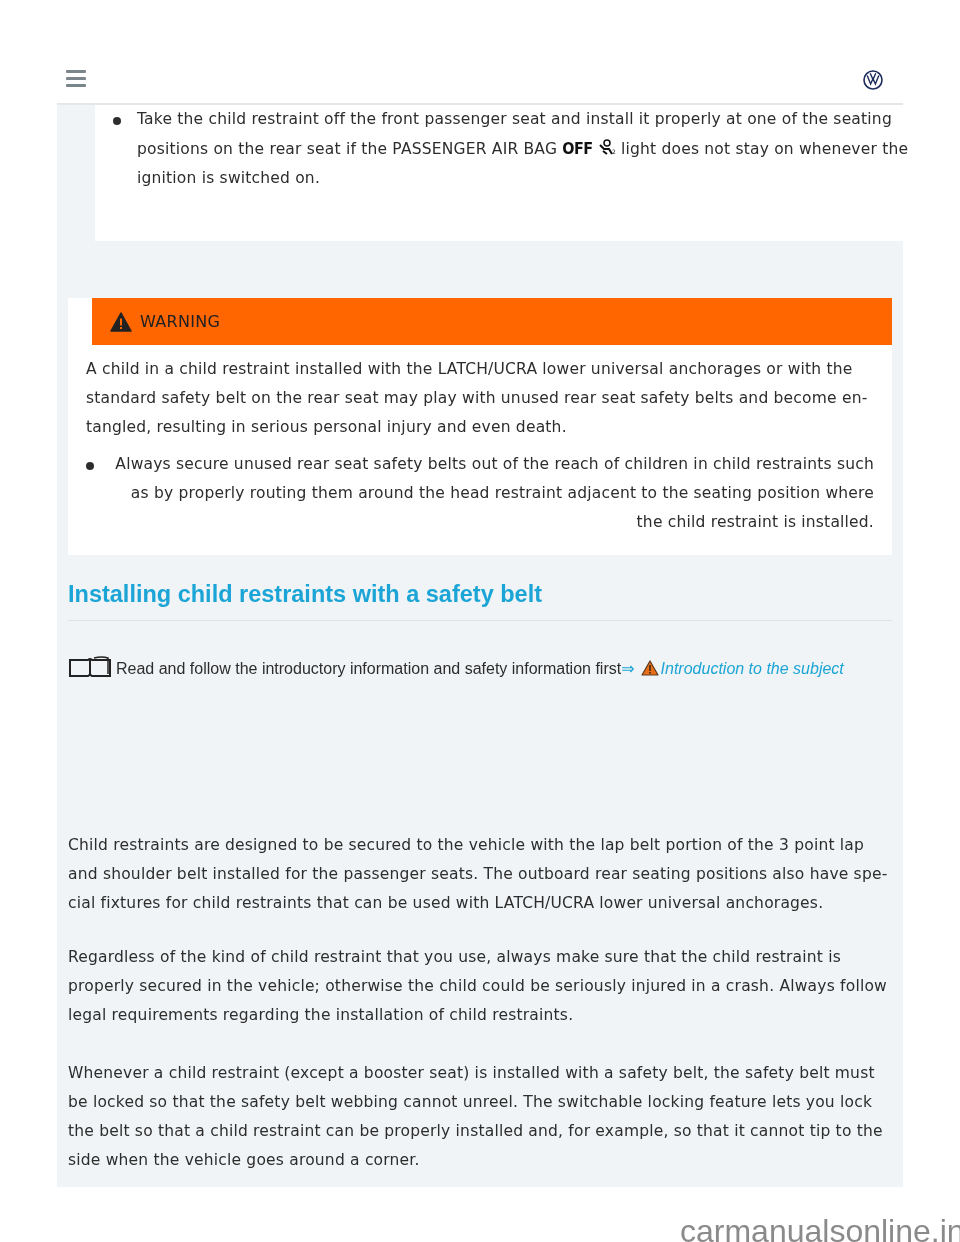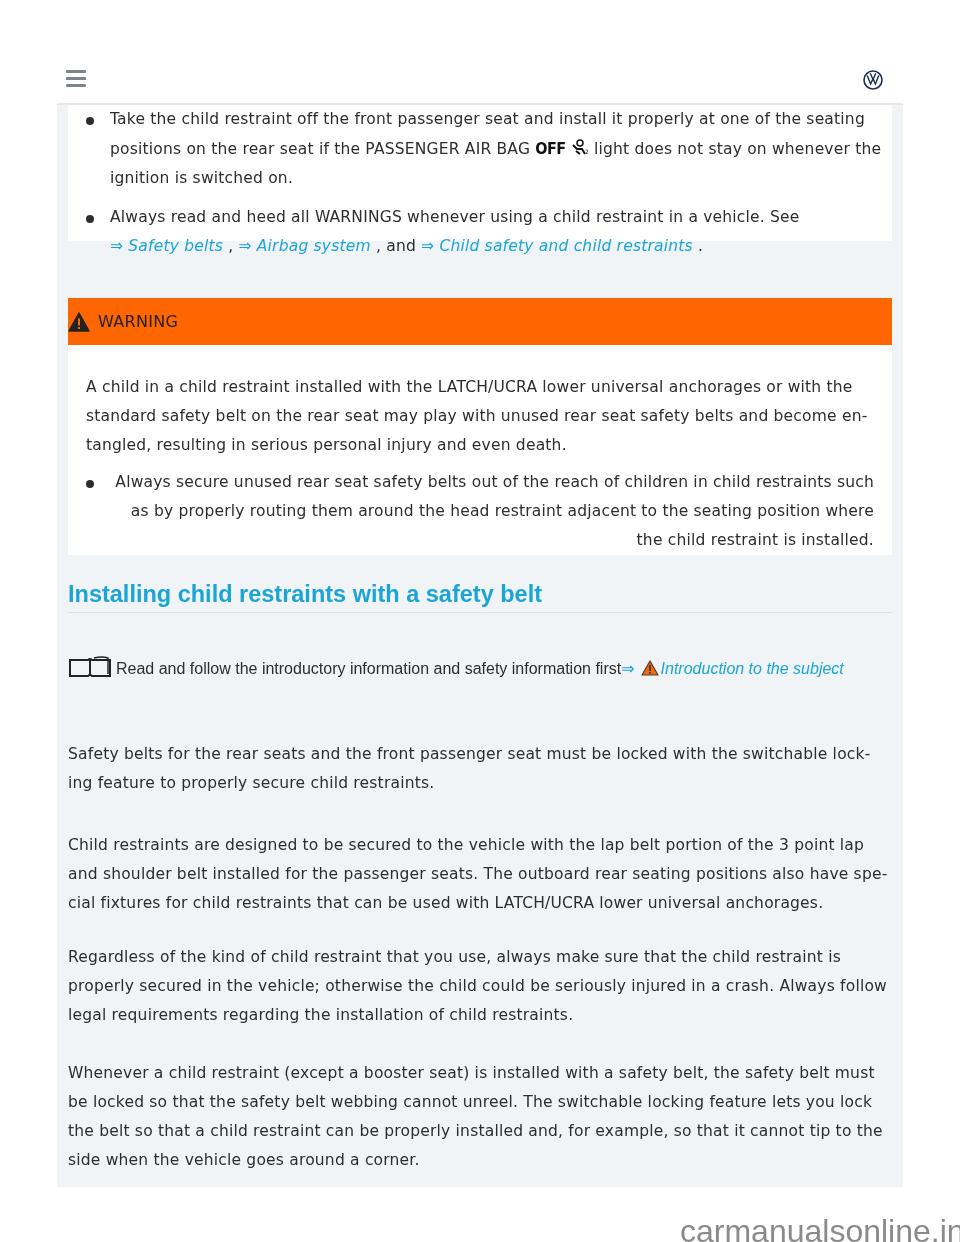--- a/index.html
+++ b/index.html
@@ -10,44 +10,44 @@
   }
   .topbar { position: absolute; left: 0; top: 0; width: 960px; height: 103px; background: #fff; }
   .menu-btn { position: absolute; left: 66px; top: 70px; width: 20px; height: 18px; cursor: pointer; }
   .menu-btn span { display: block; height: 3px; background: #7b858c; margin-bottom: 4px; border-radius: 1px; }
   .vw-logo { position: absolute; left: 863px; top: 70px; width: 20px; height: 20px; }
   .panel {
     position: absolute; left: 57px; top: 103px; width: 846px; height: 1082px;
     background: #f1f4f6; border-top: 2px solid #e4e8eb;
   }
   .card { position: absolute; left: 11px; width: 824px; background: #fff; }
-  .card1 { top: 0; height: 136px; }
+  .card1 { top: 0; height: 136px; margin-left: 27px; }
   .bullets { list-style: none; margin: 0; padding: 0; }
   .bullets li { position: relative; padding-left: 42px; font-size: 15.5px; line-height: 29px; letter-spacing: 0.2px; }
   .bullets li::before {
     content: ""; position: absolute; left: 18px; top: 12px; width: 8px; height: 8px;
     border-radius: 50%; background: #2d2d2d;
   }
   .card1 .bullets { padding-top: 0px; }
   .card1 .b2 { margin-top: 10px; }
   .link { color: #1ba5d6; font-style: italic; cursor: pointer; }
   .offsym { font-family: "DejaVu Sans Condensed","DejaVu Sans", sans-serif; font-weight: bold; font-size: 16px; color: #111; letter-spacing: -0.5px; }
   .warn-card { top: 193px; height: 257px; }
   .warn-head {
-    height: 47px; background: #ff6600; display: flex; align-items: center; 
+    height: 47px; background: #ff6600; display: flex; align-items: center; padding-left: 18px; margin-left: 24px;
   }
   .warn-head .title { font-size: 16px; color: #222; margin-left: 8px; letter-spacing: 0.3px; }
-  .warn-body { padding: 28px 18px 0 18px; font-size: 15.5px; line-height: 29px; letter-spacing: 0.2px; }
+  .warn-body { padding: 10px 18px 0 18px; font-size: 15.5px; line-height: 29px; letter-spacing: 0.2px; }
   .warn-card .bullets { margin-top: 8px; text-align: right; }
   .warn-card .bullets li { padding-left: 24px; }
   .warn-card .bullets li::before { left: 0; }
   .h2 {
     position: absolute; left: 11px; top: 476px; width: 824px;
     font-family: "Liberation Sans", sans-serif; font-weight: bold; font-size: 23.5px;
-    color: #1ba5d6; padding-bottom: 4px; border-bottom: 1px solid #dde2e6;
+    color: #1ba5d6; padding-bottom: 12px; border-bottom: 1px solid #dde2e6;
   }
   .intro { position: absolute; left: 11px; top: 550px; width: 824px; font-size: 16px; line-height: 28px; font-family: "Liberation Sans", sans-serif; }
   .intro .book { display: inline-block; vertical-align: -4px; margin-right: 4px; }
   .intro .tri { display: inline-block; vertical-align: -2px; margin: 0 2px 0 6px; }
   .para { position: absolute; left: 11px; width: 824px; font-size: 15.5px; line-height: 29px; letter-spacing: 0.2px; margin: 0; }
   .p1 { top: 635px; }
   .p2 { top: 726px; }
   .p3 { top: 838px; }
   .p4 { top: 954px; }
   .watermark {
@@ -74,21 +74,20 @@
 <div class="panel">
 
   <div class="card card1">
     <ul class="bullets">
       <li><span>Take the child restraint off the front passenger seat and install it properly at one of the seating positions on the rear seat if the PASSENGER AIR BAG</span> <span class="offsym">OFF</span> <svg width="18" height="16" viewBox="0 0 18 16" style="vertical-align:-1px">
             <circle cx="9" cy="4" r="3" fill="none" stroke="#111" stroke-width="1.5"></circle>
             <path d="M2 6 L6 10 L11 10 L14 15" fill="none" stroke="#111" stroke-width="2"></path>
             <path d="M5 12 L9 15" stroke="#111" stroke-width="2"></path>
             <text x="14" y="15" font-size="6" fill="#111">2</text>
           </svg> <span>light does not stay on whenever the ignition is switched on.</span></li>
-      <li class="b2"><span>Always read and heed all WARNINGS whenever using a child restraint in a vehicle. See</span><br><a class="link">⇒ Safety belts</a><span> , </span><a class="link">⇒ Airbag system</a><span> , and </span><a class="link">⇒ Child safety and child restraints</a><span> .</span></li>
     </ul>
   </div>
 
   <div class="card warn-card">
     <div class="warn-head">
       <svg width="22" height="20" viewBox="0 0 22 20">
         <path d="M11 1 L21 19 L1 19 Z" fill="#222" stroke="#222" stroke-linejoin="round" stroke-width="1.5"></path>
         <rect x="10" y="6.5" width="2" height="7" fill="#ff6600"></rect>
         <rect x="10" y="15" width="2" height="2" fill="#ff6600"></rect>
       </svg>
@@ -109,19 +108,18 @@
       <path d="M2 4 L2 20 L20 20 Q22 18 24 20 L42 20 L42 4 L24 4 Q22 2 20 4 Z" fill="none" stroke="#222" stroke-width="2"></path>
       <path d="M22 3 L22 19" stroke="#222" stroke-width="2"></path>
       <path d="M26 2 Q34 0 40 2 L40 18" fill="none" stroke="#222" stroke-width="1.5"></path>
     </svg><span>Read and follow the introductory information and safety information first</span><span class="link" style="font-style:normal">⇒</span><svg class="tri" width="18" height="16" viewBox="0 0 18 16">
         <path d="M9 1 L17 15 L1 15 Z" fill="#e86f17" stroke="#5a3a20" stroke-width="1.2" stroke-linejoin="round"></path>
         <rect x="8.2" y="5" width="1.6" height="6" fill="#3a2a1a"></rect>
         <rect x="8.2" y="12" width="1.6" height="1.6" fill="#3a2a1a"></rect>
       </svg><a class="link">Introduction to the subject</a>
   </div>
 
-  <p class="para p1">Safety belts for the rear seats and the front passenger seat must be locked with the switchable lock- ing feature to properly secure child restraints.</p>
   <p class="para p2">Child restraints are designed to be secured to the vehicle with the lap belt portion of the 3 point lap and shoulder belt installed for the passenger seats. The outboard rear seating positions also have spe- cial fixtures for child restraints that can be used with LATCH/UCRA lower universal anchorages.</p>
   <p class="para p4">Whenever a child restraint (except a booster seat) is installed with a safety belt, the safety belt must be locked so that the safety belt webbing cannot unreel. The switchable locking feature lets you lock the belt so that a child restraint can be properly installed and, for example, so that it cannot tip to the side when the vehicle goes around a corner.</p>
   <p class="para p3">Regardless of the kind of child restraint that you use, always make sure that the child restraint is properly secured in the vehicle; otherwise the child could be seriously injured in a crash. Always follow legal requirements regarding the installation of child restraints.</p>
 </div>
 
 <div class="watermark">carmanualsonline.info</div>
 
 </body></html>

